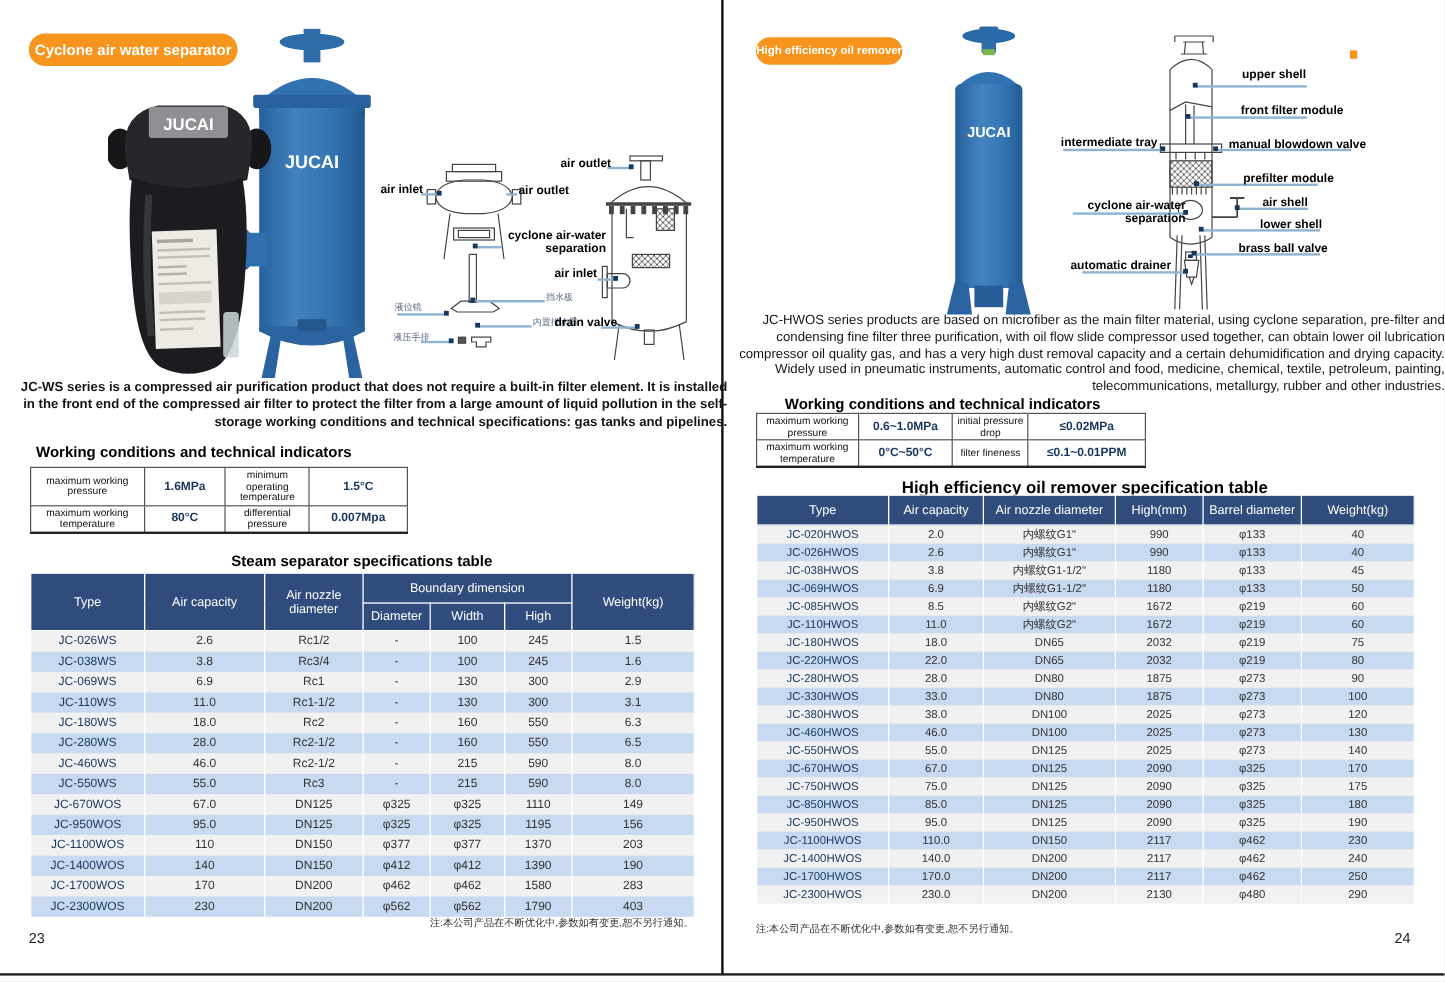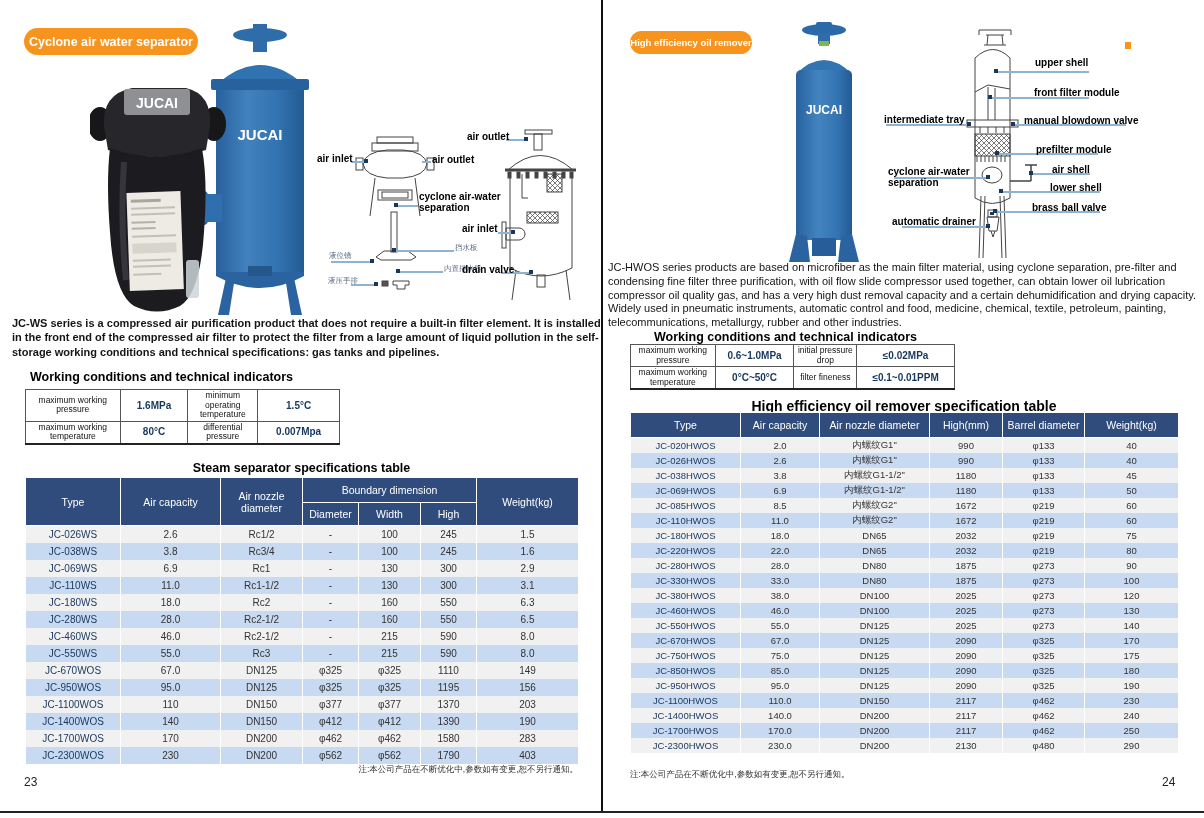--- a/index.html
+++ b/index.html
@@ -5,21 +5,21 @@
   html,body { margin:0; padding:0; background:#e8e8e8; }
   .sheet {
     position:relative; width:1204px; height:818px; background:#ffffff;
     font-family:"Liberation Sans", sans-serif; overflow:hidden;
   }
   .badge {
     position:absolute; background:#f7941d; color:#fff; font-weight:bold;
     border-radius:14px; display:flex; align-items:center; justify-content:center;
     text-align:center;
   }
-  .desc { position:absolute; font-size:11px; line-height:14.4px; color:#151515; }
+  .desc { position:absolute; font-size:11px; line-height:14.4px; color:#151515;text-align:right; }
   .section-heading { position:absolute; font-size:12.5px; font-weight:bold; color:#000; }
   .spec-title { position:absolute; font-size:12.5px; font-weight:bold; color:#000; text-align:center; }
   .note { position:absolute; font-size:8.5px; color:#333; }
   .pageno { position:absolute; font-size:12px; color:#222; }
   .divider-v { position:absolute; left:601px; top:0; width:2px; height:812px; background:#111; }
   .bottom-line { position:absolute; left:0; top:811px; width:1204px; height:2px; background:#222; }
   .orange-dot { position:absolute; width:6px; height:7px; background:#f7941d; }
 
   
   .cond-table { position:absolute; border-collapse:collapse; background:#fff; }
@@ -52,21 +52,21 @@
 
   
   .diagram { position:absolute; }
   .diagram svg { position:absolute; left:0; top:0; }
   .dlabel {
     position:absolute; font-size:10px; font-weight:bold; color:#000;
     white-space:nowrap; line-height:10px; z-index:3;
   }
   .dlabel.small { font-size:7.5px; font-weight:normal; color:#5a6a85; }
   .dgroup { position:absolute; z-index:3; }
-  .dgroup div { text-align:left; font-size:10px; font-weight:bold; line-height:11px; color:#000; }
+  .dgroup div { text-align:right; font-size:10px; font-weight:bold; line-height:11px; color:#000; }
   .leader { position:absolute; height:2px; background:#8fb3d3; z-index:2; }
   .ldot { position:absolute; width:4px; height:4px; background:#17375e; z-index:3; }
 
   .photo { position:absolute; }
 </style>
 </head>
 <body>
 
 <div class="sheet">
 

